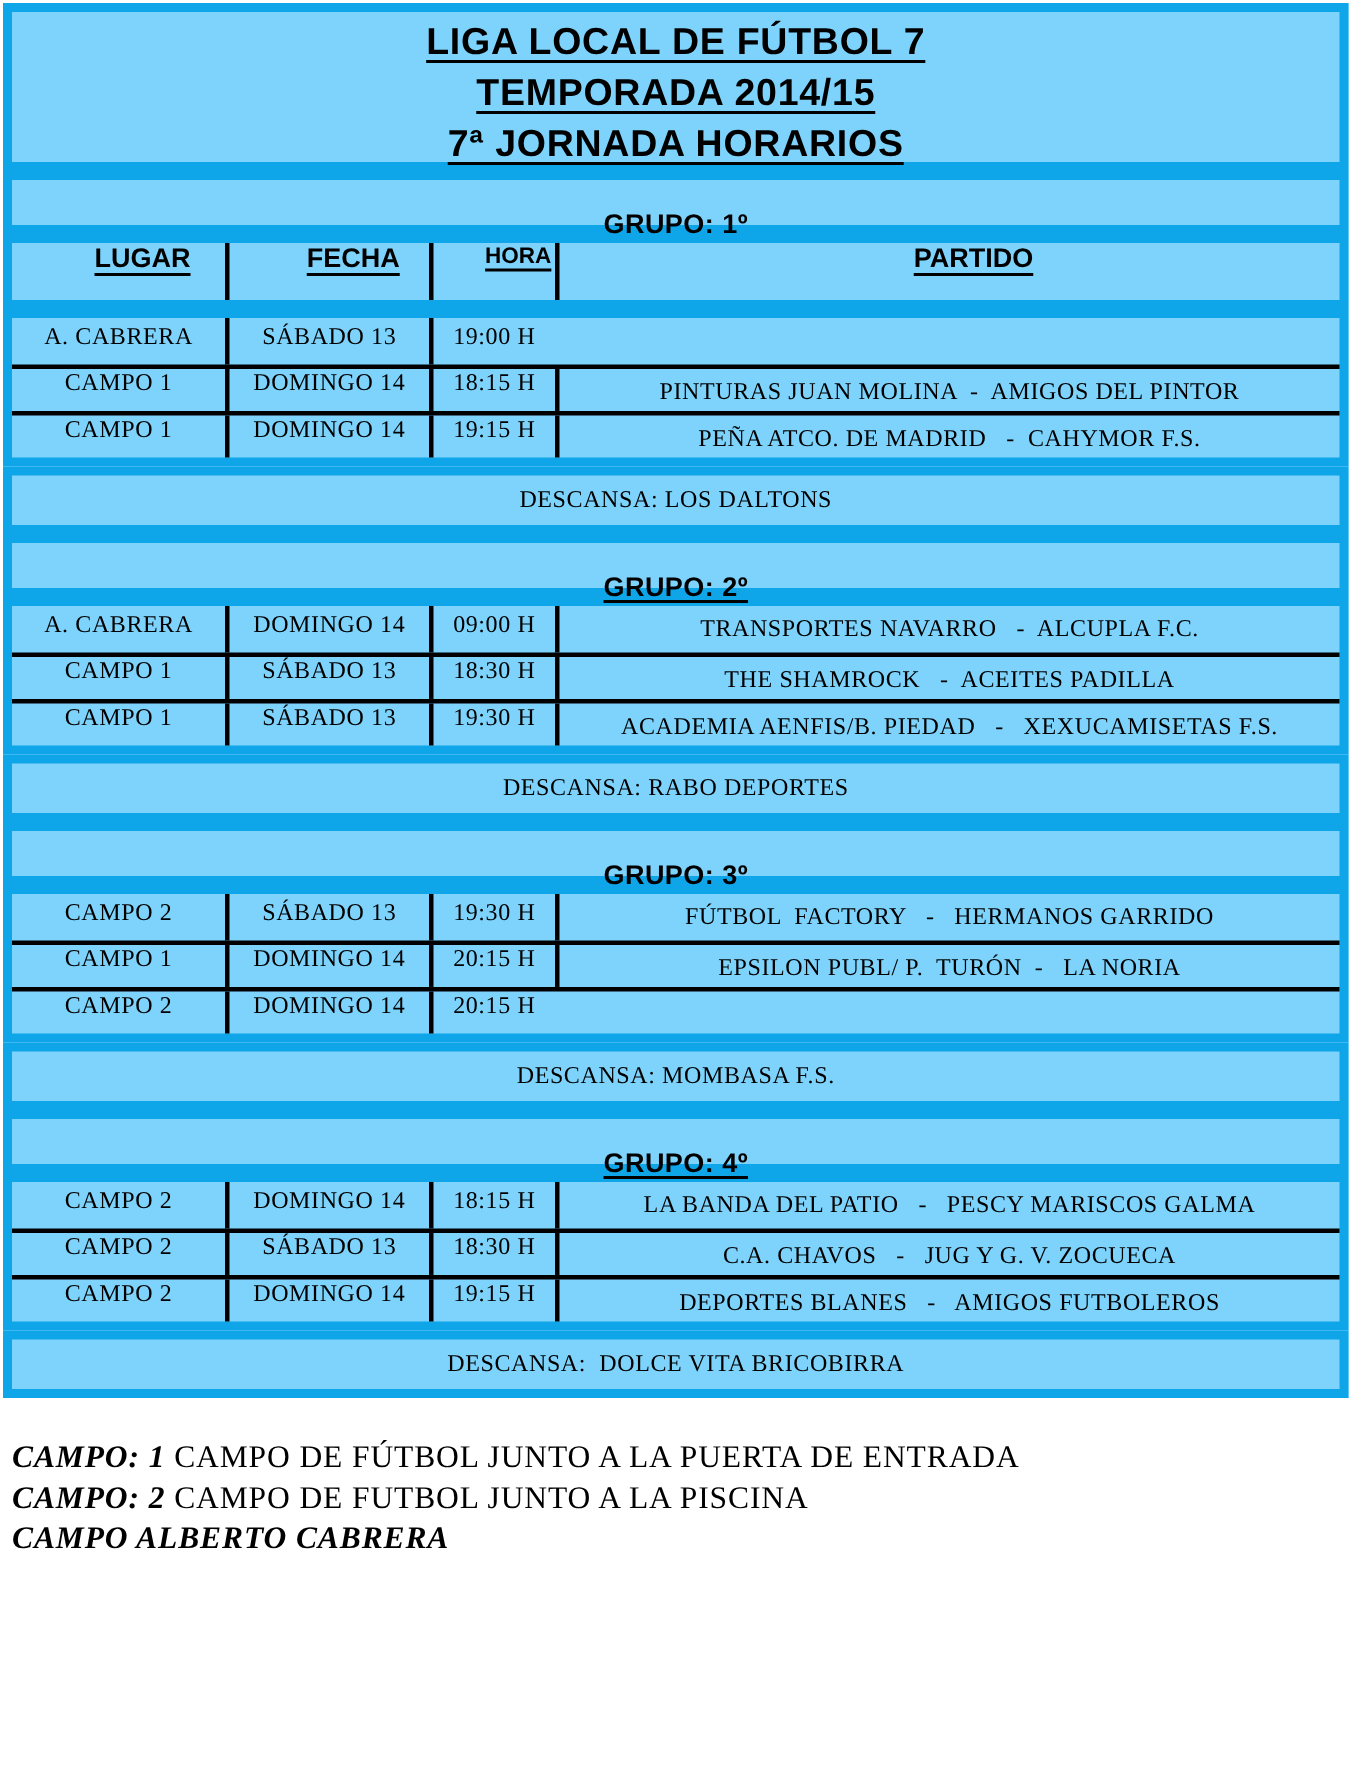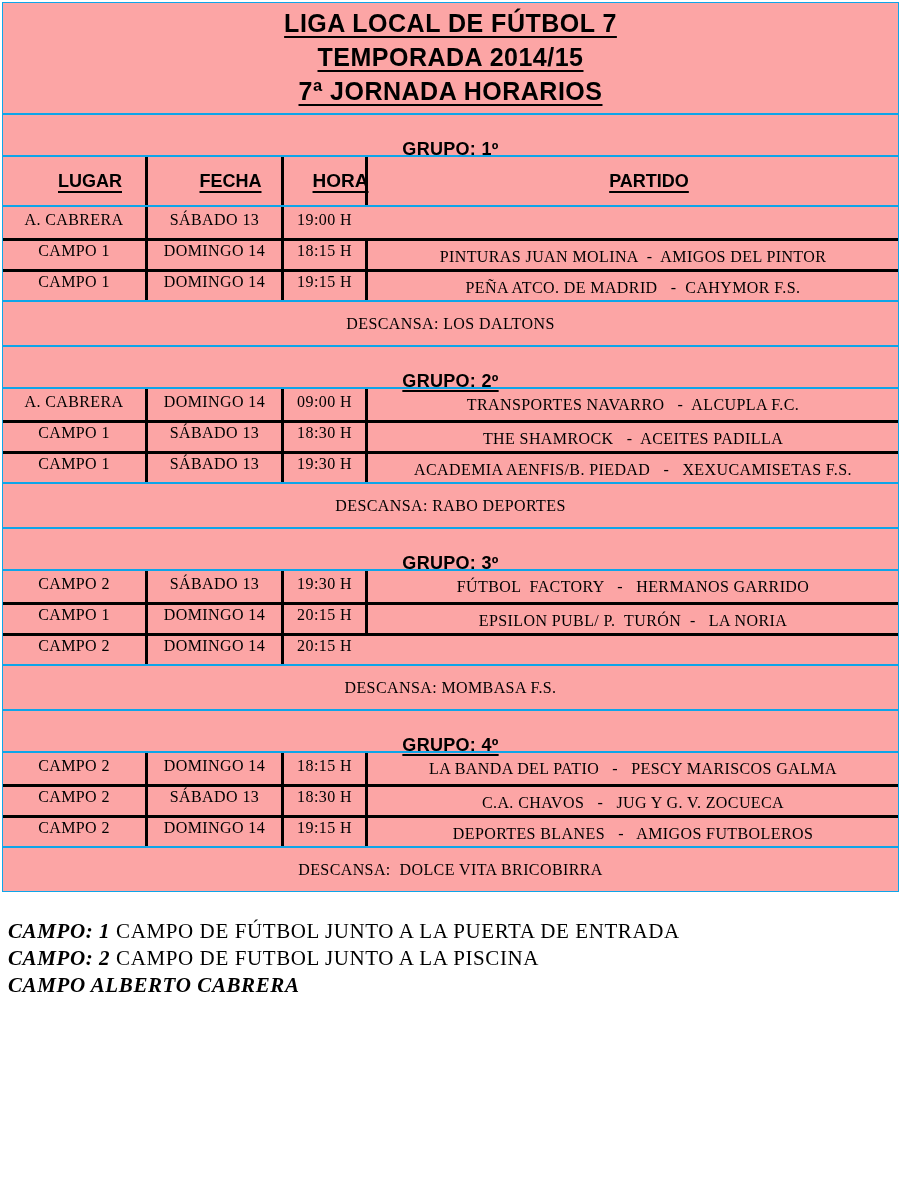--- a/index.html
+++ b/index.html
@@ -5,21 +5,21 @@
   * { box-sizing: border-box; margin: 0; padding: 0; }
   html, body { background: #ffffff; }
   body {
     width: 901px; height: 1182px;
     margin: 0; padding: 2px 2px 0 2px;
     font-family: "Liberation Sans", sans-serif;
     color: #000;
     overflow: hidden;
     position: relative;
   }
-  .box { border: 1px solid #0ea5e9; background: #fca5a5; }
+  .box { border: 6px solid #0ea5e9; background: #7dd3fc; }
 
   
   .title-box { height: 112px; text-align: center; padding-top: 3px; }
   .title-line { font-weight: bold; font-size: 25px; line-height: 34px; letter-spacing: 0.5px; }
   .title-line span {
     text-decoration: underline;
     text-decoration-thickness: 2px;
     text-underline-offset: 4px;
   }
 
@@ -30,26 +30,26 @@
     text-decoration: underline;
     text-decoration-thickness: 2px;
     text-underline-offset: 3px;
   }
 
   
   .grid-row { display: grid; grid-template-columns: 142px 136px 84px auto; }
   .grid-row > div + div { border-left: 3px solid #000; }
 
   .header-row { height: 50px; }
-  .header-row > div { display: flex; align-items: center; justify-content: center; padding-left: 32px; }
+  .header-row > div { display: flex; justify-content: center; padding-left: 32px; }
   .header-row .hlabel {
     font-weight: bold; font-size: 18px;
     text-decoration: underline; text-decoration-thickness: 2px; text-underline-offset: 4px;
   }
-  .header-row .hlabel.small { font-size: 19px; }
+  .header-row .hlabel.small { font-size: 15px; }
 
   .match-table .grid-row { height: 31px; }
   .match-table .grid-row + .grid-row { border-top: 3px solid #000; }
   .cell {
     font-family: "Liberation Serif", serif;
     font-size: 16px; letter-spacing: 0.4px;
     display: flex; justify-content: center;
   }
   .cell.low  { align-items: flex-end; padding-bottom: 9px; }   
   .cell.high { align-items: flex-start; padding-top: 7px; white-space: pre; } 

